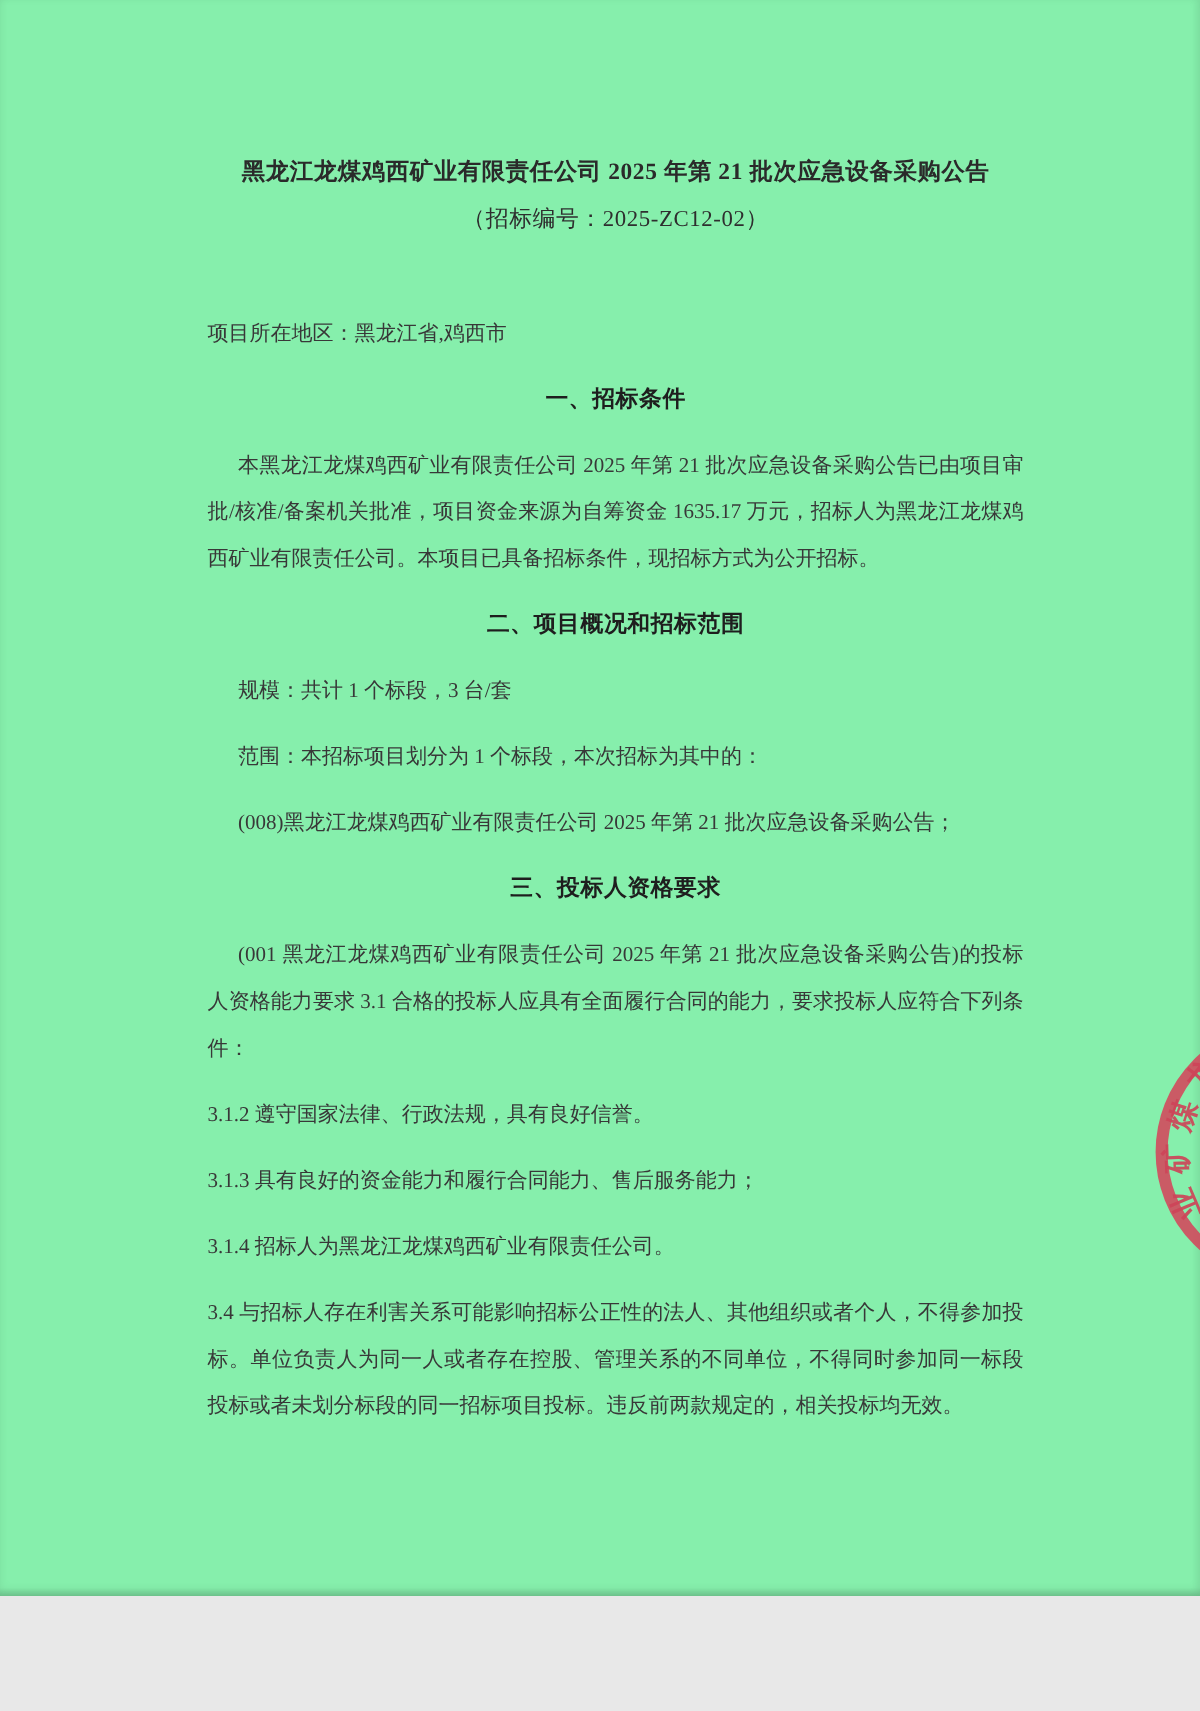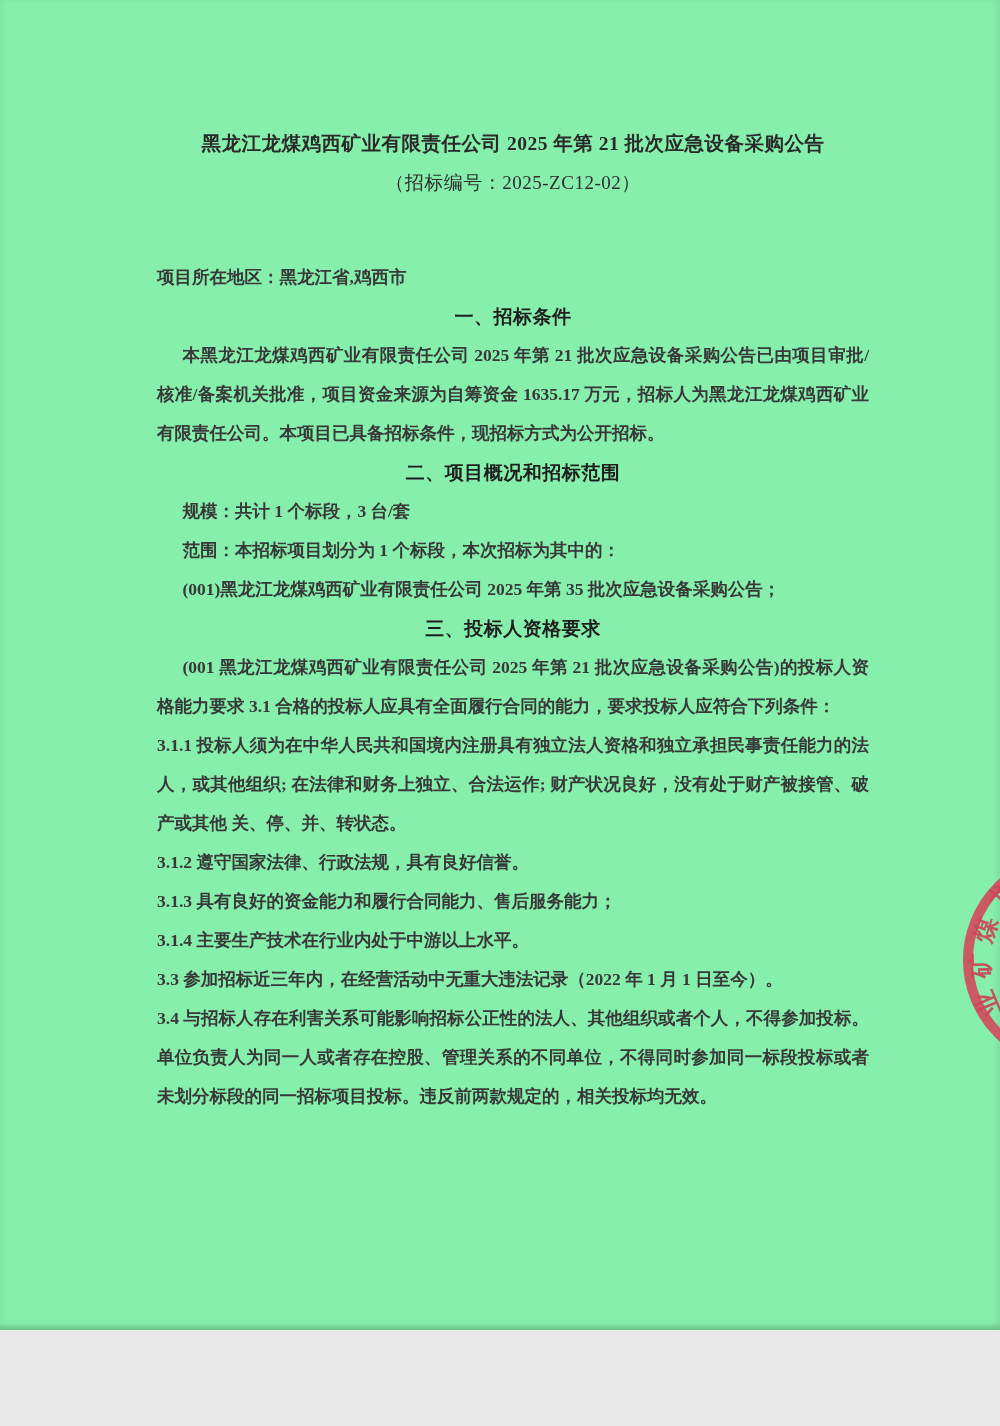--- a/index.html
+++ b/index.html
@@ -44,21 +44,21 @@
   .section-heading {
     margin: 0;
     font-family: "Liberation Sans", "DejaVu Sans", sans-serif;
     font-size: 19px;
     line-height: 39px;
     font-weight: 700;
     color: #1e1e1e;
     text-align: center;
     letter-spacing: 0.5px;
   }
-  p.para { margin: 0; font-weight: bold; }
+  p.para { margin: 16px; }
   p.para.indent { text-indent: 1.45em; }
 
   
   .seal-ring {
     position: absolute;
     left: 963px;
     top: 851px;
     width: 218px;
     height: 218px;
     box-sizing: border-box;
@@ -98,30 +98,28 @@
     <p class="para">项目所在地区：黑龙江省,鸡西市</p>
 
     <h2 class="section-heading">一、招标条件</h2>
 
     <p class="para indent">本黑龙江龙煤鸡西矿业有限责任公司 2025 年第 21 批次应急设备采购公告已由项目审批/核准/备案机关批准，项目资金来源为自筹资金 1635.17 万元，招标人为黑龙江龙煤鸡西矿业有限责任公司。本项目已具备招标条件，现招标方式为公开招标。</p>
 
     <h2 class="section-heading">二、项目概况和招标范围</h2>
 
     <p class="para indent">规模：共计 1 个标段，3 台/套</p>
     <p class="para indent">范围：本招标项目划分为 1 个标段，本次招标为其中的：</p>
-    <p class="para indent">(001)黑龙江龙煤鸡西矿业有限责任公司 2025 年第 35 批次应急设备采购公告；</p>
+    <p class="para indent">(008)黑龙江龙煤鸡西矿业有限责任公司 2025 年第 21 批次应急设备采购公告；</p>
 
     <h2 class="section-heading">三、投标人资格要求</h2>
 
     <p class="para indent">(001 黑龙江龙煤鸡西矿业有限责任公司 2025 年第 21 批次应急设备采购公告)的投标人资格能力要求 3.1 合格的投标人应具有全面履行合同的能力，要求投标人应符合下列条件：</p>
-    <p class="para">3.1.1 投标人须为在中华人民共和国境内注册具有独立法人资格和独立承担民事责任能力的法人，或其他组织; 在法律和财务上独立、合法运作; 财产状况良好，没有处于财产被接管、破产或其他 关、停、并、转状态。</p>
     <p class="para">3.1.2 遵守国家法律、行政法规，具有良好信誉。</p>
     <p class="para">3.1.3 具有良好的资金能力和履行合同能力、售后服务能力；</p>
-    <p class="para">3.1.4 主要生产技术在行业内处于中游以上水平。</p>
-    <p class="para">3.3 参加招标近三年内，在经营活动中无重大违法记录（2022 年 1 月 1 日至今）。</p>
+    <p class="para">3.1.4 招标人为黑龙江龙煤鸡西矿业有限责任公司。</p>
     <p class="para">3.4 与招标人存在利害关系可能影响招标公正性的法人、其他组织或者个人，不得参加投标。单位负责人为同一人或者存在控股、管理关系的不同单位，不得同时参加同一标段投标或者未划分标段的同一招标项目投标。违反前两款规定的，相关投标均无效。</p>
 
   </div>
 
   <div class="seal-ring"></div>
   <span class="seal-ch s0">龙</span>
   <span class="seal-ch s1">煤</span>
   <span class="seal-ch s2">矿</span>
   <span class="seal-ch s3">业</span>
 

